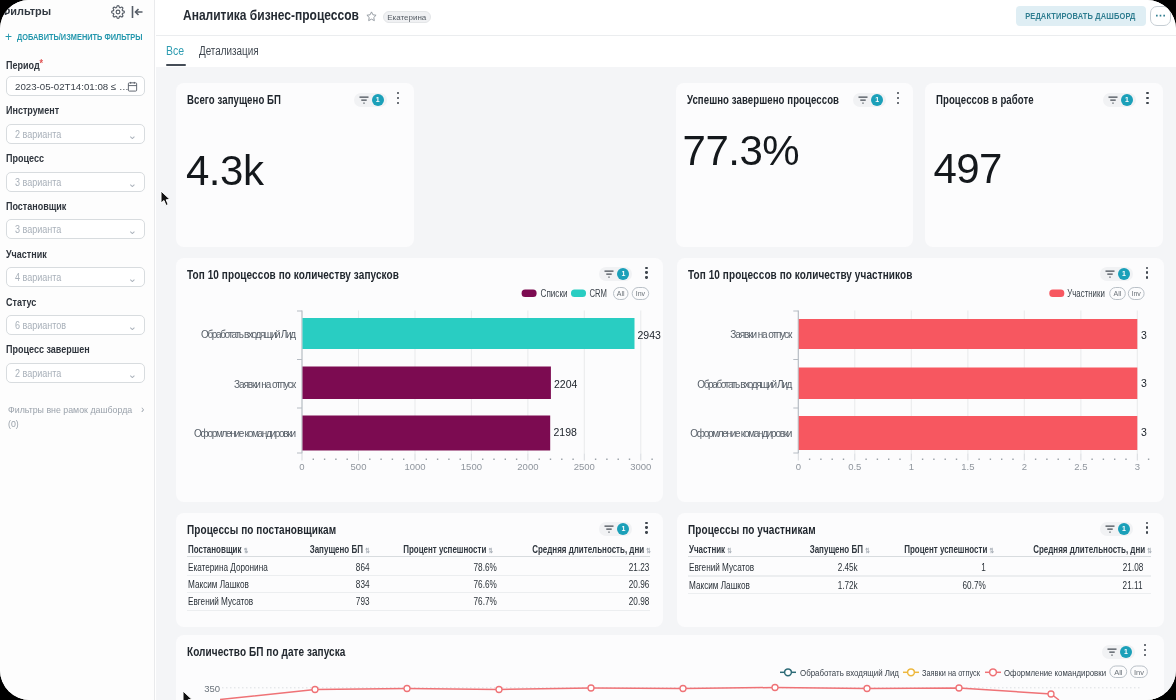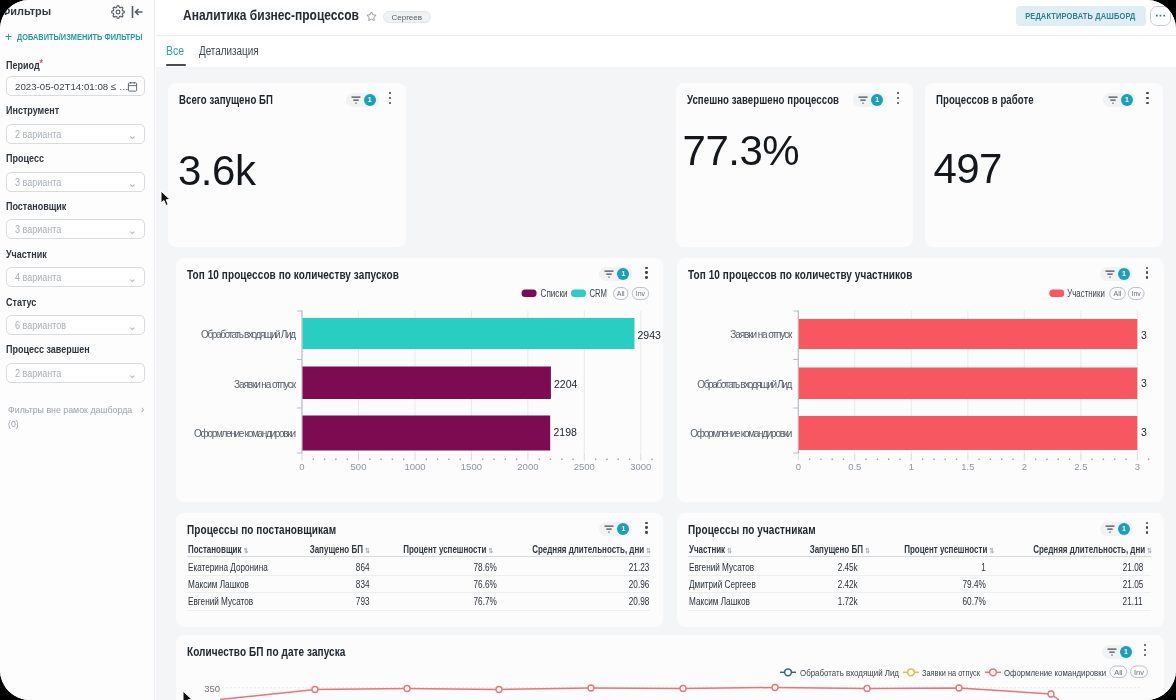--- a/index.html
+++ b/index.html
@@ -102,44 +102,44 @@
 
     <div class="sb-foot">Фильтры вне рамок дашборда<br>(0)</div>
     <div class="sb-foot-arrow">›</div>
   </div>
 
   <div class="topbar"></div>
   <div class="h-title">Аналитика бизнес-процессов</div>
   <svg style="position:absolute;left:366px;top:11px" width="11" height="11" viewBox="0 0 24 24" fill="none" stroke="#8e959d" stroke-width="2">
       <path d="M12 2l3.09 6.26L22 9.27l-5 4.87 1.18 6.88L12 17.77l-6.18 3.25L7 14.14 2 9.27l6.91-1.01L12 2z"></path>
     </svg>
-  <div class="draft">Сергеев</div>
+  <div class="draft">Екатерина</div>
   <div class="btn-edit"><span class="txt">РЕДАКТИРОВАТЬ ДАШБОРД</span></div>
   <div class="btn-more">⋯</div>
   <div class="tabs"></div>
   <div class="tab1">Все</div>
   <div class="tab2">Детализация</div>
   <div class="tab-line"></div>
 
   <div class="content"></div>
 
-  <div class="card" style="left:168px; top:83px; width:237.6px; height:164px;">
+  <div class="card" style="left:176px; top:83px; width:237.6px; height:164px;">
     <div class="c-title" style="top:10px">Всего запущено БП</div>
     <div class="fpill" style="right:27px; top:9.5px;">
         <svg width="10" height="9" viewBox="0 0 10 9">
           <path d="M0.5 1.2h9M2.3 4.2h5.4M4.4 7.2h1.2" stroke="#454c54" stroke-width="1.3"></path>
         </svg>
         <div class="badge">1</div>
       </div>
     <div class="dots" style="right:13.5px; top:9px;">
         <i></i>
         <i></i>
         <i></i>
       </div>
-    <div class="kpi">3.6k</div>
+    <div class="kpi">4.3k</div>
   </div>
   <div class="card" style="left:675.6px; top:83px; width:237.6px; height:164px;">
     <div class="c-title" style="top:10px">Успешно завершено процессов</div>
     <div class="fpill" style="right:27px; top:9.5px;">
         <svg width="10" height="9" viewBox="0 0 10 9">
           <path d="M0.5 1.2h9M2.3 4.2h5.4M4.4 7.2h1.2" stroke="#454c54" stroke-width="1.3"></path>
         </svg>
         <div class="badge">1</div>
       </div>
     <div class="dots" style="right:13.5px; top:9px;">
@@ -353,26 +353,20 @@
     </div>
     <div class="hline" style="top:43px; left:11px; right:13px;"></div>
     <div style="position:absolute; left:11px; right:13px; top:46.5px; font-size:10.5px; color:#2a3138;">
       <div class="trow" style="height:16.2px;line-height:16.2px;">
           <span class="tl" style="position:absolute;left:1px;">Евгений Мусатов</span>
           <span class="tr" style="position:absolute;right:293px;">2.45k</span>
           <span class="tr" style="position:absolute;right:165px;">1</span>
           <span class="tr" style="position:absolute;right:8px;">21.08</span>
         </div>
       <div style="height:1px;background:#eceef0;"></div>
-      <div class="trow" style="height:16.2px;line-height:16.2px;">
-          <span class="tl" style="position:absolute;left:1px;">Дмитрий Сергеев</span>
-          <span class="tr" style="position:absolute;right:293px;">2.42k</span>
-          <span class="tr" style="position:absolute;right:165px;">79.4%</span>
-          <span class="tr" style="position:absolute;right:8px;">21.05</span>
-        </div>
       <div style="height:1px;background:#eceef0;"></div>
       <div class="trow" style="height:16.2px;line-height:16.2px;">
           <span class="tl" style="position:absolute;left:1px;">Максим Лашков</span>
           <span class="tr" style="position:absolute;right:293px;">1.72k</span>
           <span class="tr" style="position:absolute;right:165px;">60.7%</span>
           <span class="tr" style="position:absolute;right:8px;">21.11</span>
         </div>
       <div style="height:1px;background:#eceef0;"></div>
     </div>
   </div>

